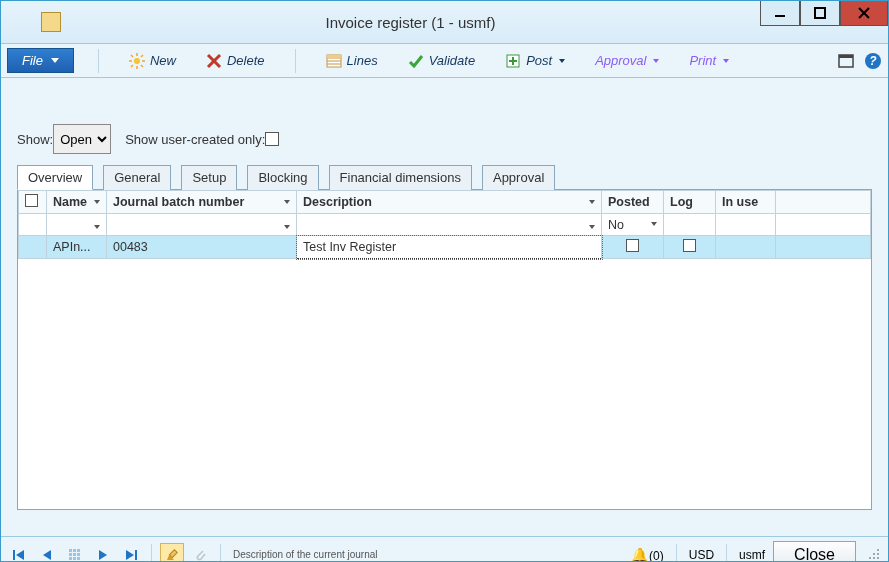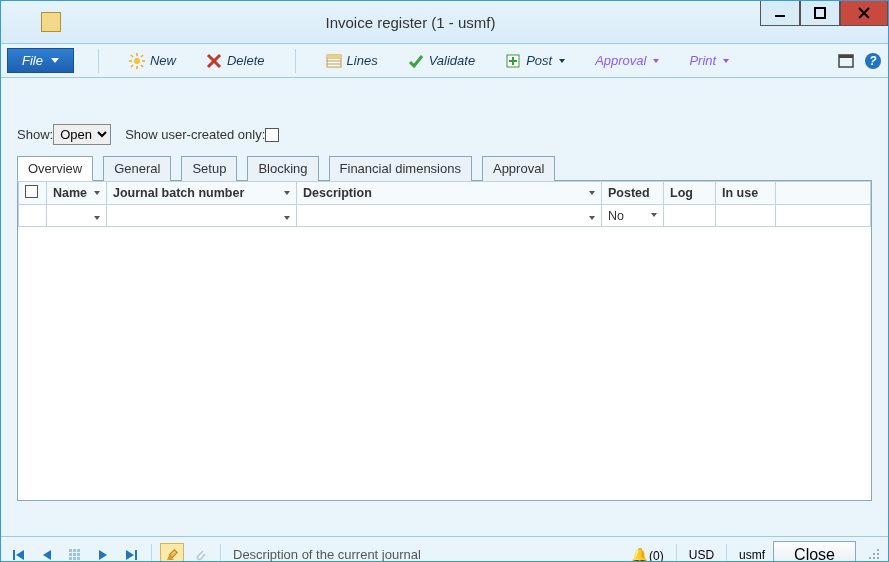--- a/index.html
+++ b/index.html
@@ -60,21 +60,21 @@
 .tbtn .caret { width:0;height:0;border-left:3px solid transparent;border-right:3px solid transparent;border-top:4px solid currentColor; margin-left:2px;}
 .tool-right { margin-left:auto; display:flex; gap:10px; align-items:center;}
 .htool-icon{ width:16px;height:16px;}
 
 .content {
   padding: 46px 16px 10px 16px;
   background:#eaf4fb;
   height: calc(100% - 32px - 34px - 36px);
 }
 .filterbar { display:flex; align-items:center; gap:0; margin-bottom:10px; font-size:13px; color:#333;}
-.filterbar select { font-size:13px; padding:1px 2px; height:21px; border:1px solid #888;}
+.filterbar select { font-size:13px; padding:1px 2px; height:30px; border:1px solid #888;}
 .filterbar .chk { width:14px;height:14px;border:1px solid #555;background:#fff; display:inline-block;}
 
 .tabstrip { display:flex; border-bottom:1px solid #8aa8bd;}
 .tab {
   padding:4px 10px;
   border:1px solid #8aa8bd;
   border-bottom:none;
   background:#eaf2f8;
   margin-right:10px;
   font-size:13px;
@@ -111,21 +111,21 @@
   background:#eaf4fb;
   border-top:1px solid #9ec9e2;
   display:flex;
   align-items:center;
   padding:0 6px;
   gap:4px;
 }
 .navbtn { width:24px;height:24px; display:flex;align-items:center;justify-content:center; color:#1f74c4;}
 .navbtn.sel { background:#ffe9a8; border:1px solid #d7b456;}
 .statussep{ width:1px;height:22px;background:#bcd6e6; margin:0 4px;}
-.status-text{ font-size:13px; color:#555; margin-left:4px;}
+.status-text{ font-size:10px; color:#555; margin-left:4px;}
 .status-right{ margin-left:auto; display:flex; align-items:center; gap:8px;}
 .closebtn{ background:linear-gradient(#fdfdfd,#e5edf3); border:1px solid #8aa8bd; padding:4px 20px; font-size:16px;}
 .bell{ color:#d7a50a; font-size:14px;}
 .grip{ width:14px;height:14px; background:
   radial-gradient(circle at 10px 10px,#9aa 1px,transparent 1px),
   radial-gradient(circle at 6px 10px,#9aa 1px,transparent 1px),
   radial-gradient(circle at 10px 6px,#9aa 1px,transparent 1px),
   radial-gradient(circle at 2px 10px,#9aa 1px,transparent 1px),
   radial-gradient(circle at 6px 6px,#9aa 1px,transparent 1px),
   radial-gradient(circle at 10px 2px,#9aa 1px,transparent 1px);
@@ -286,20 +286,30 @@
               <span class="fcaret"></span>
             </td>
         <td>
               <span class="fcaret"></span>
             </td>
         <td><span>No</span><span class="fcaret"></span></td>
         <td></td>
         <td></td>
         <td></td>
       </tr>
+      <tr class="data">
+        <td class="center"></td>
+        <td>APIn...</td>
+        <td>00483</td>
+        <td class="editing">Test Inv Register</td>
+        <td class="center"><span class="cellchk"></span></td>
+        <td class="center"><span class="cellchk"></span></td>
+        <td></td>
+        <td></td>
+      </tr>
     </tbody>
       </table>
   </div>
 </div>
 
 <div class="statusbar">
   <div class="navbtn">
       <svg width="14" height="14" viewBox="0 0 14 14">
         <rect x="1" y="2" width="2" height="10" fill="#1f74c4"></rect>
         <polygon points="12,2 4,7 12,12" fill="#1f74c4"></polygon>

